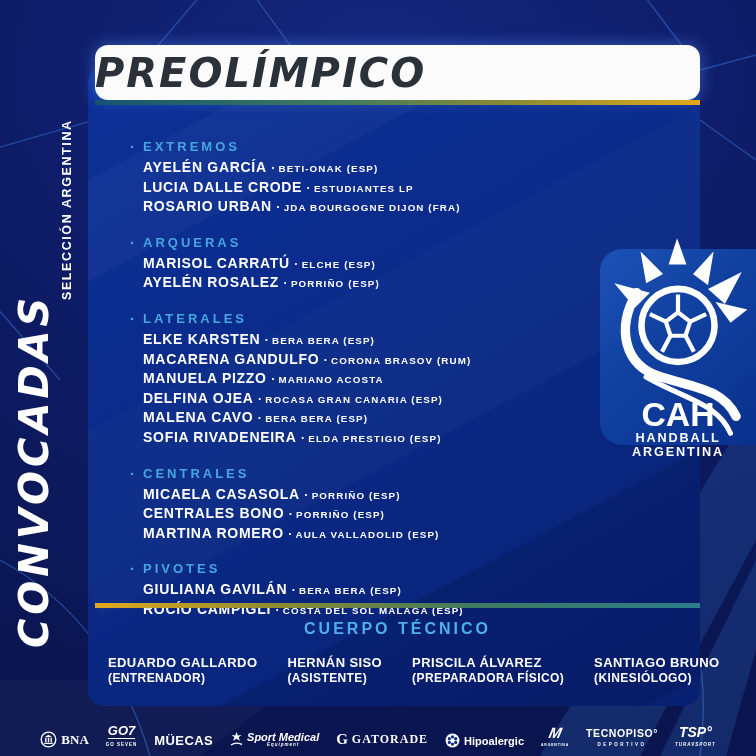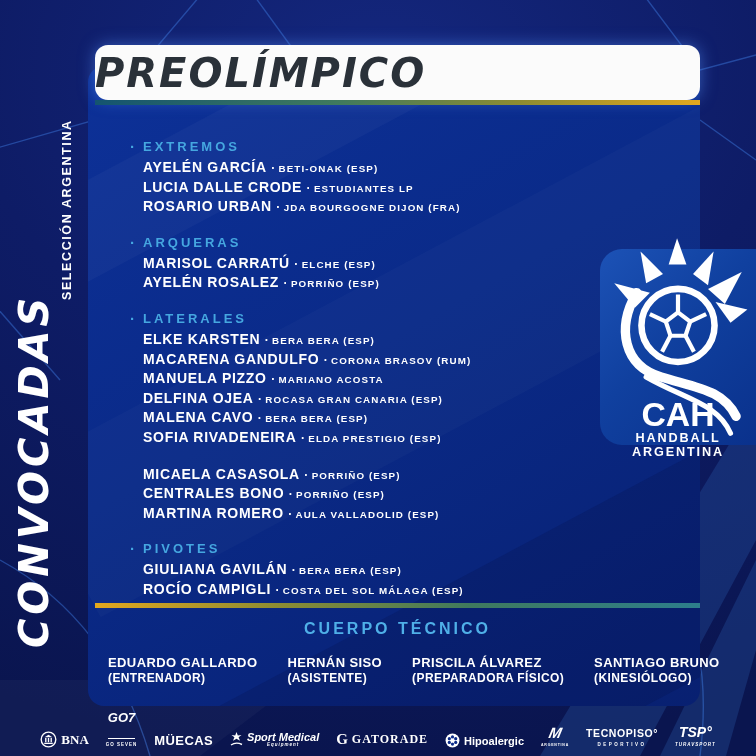--- a/index.html
+++ b/index.html
@@ -78,21 +78,21 @@
   .sponsors{
     position:absolute;left:0;bottom:8px;width:756px;display:flex;align-items:flex-end;
     justify-content:center;gap:17px;z-index:4;color:#fff;
   }
   .sponsor{display:flex;align-items:center;gap:4px;}
   .sp-col{display:flex;flex-direction:column;align-items:center;line-height:1.05;}
   .sp-serif{font-family:"Liberation Serif", serif;font-weight:bold;}
   .sp-big{font-size:13px;font-weight:bold;}
   .sp-tiny{font-size:4.5px;font-weight:bold;letter-spacing:1px;}
   .sp-italic{font-style:italic;}
-  .go7-mark{border-bottom:1.5px solid #fff;padding-bottom:14px;}
+  .go7-mark{border-bottom:1.5px solid #fff;padding-bottom:1px;}
   .tp-sub{letter-spacing:2.5px;}
   svg text{font-family:"Liberation Sans", sans-serif;}
 </style>
 </head>
 <body>
 
 <div id="canvas">
 
   <svg class="bg-deco" width="756" height="756" viewBox="0 0 756 756">
     <g stroke="#3a74d8" stroke-width="1.4" fill="none" opacity="0.5">
@@ -197,20 +197,21 @@
             </div>
 
             <div class="player">
               <span class="player-name">SOFIA RIVADENEIRA</span>
               <span class="player-club">ELDA PRESTIGIO (ESP)</span>
             </div>
           </div>
       </div>
 
       <div class="section">
+        <div class="section-label">CENTRALES</div>
         <div>
 
             <div class="player">
               <span class="player-name">MICAELA CASASOLA</span>
               <span class="player-club">PORRIÑO (ESP)</span>
             </div>
 
             <div class="player">
               <span class="player-name">CENTRALES BONO</span>
               <span class="player-club">PORRIÑO (ESP)</span>

